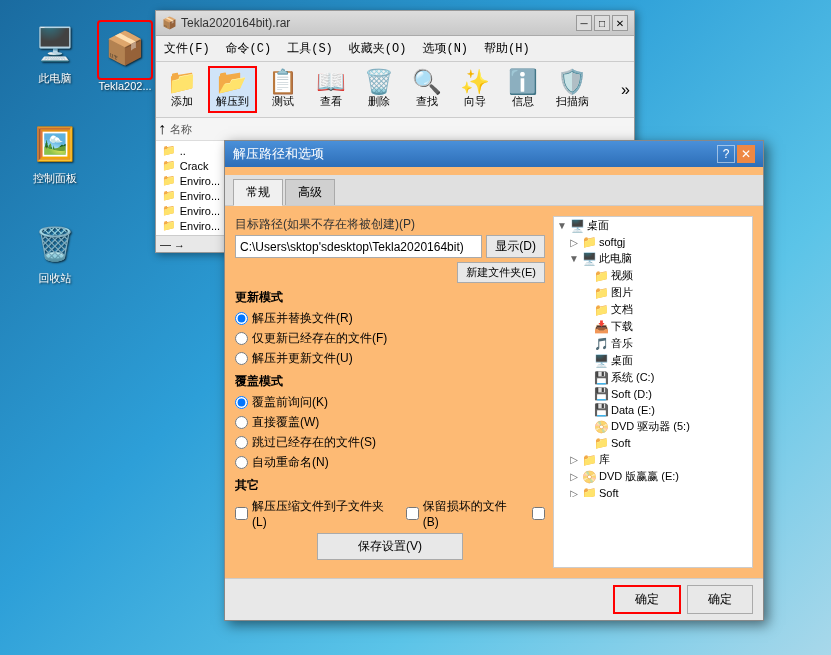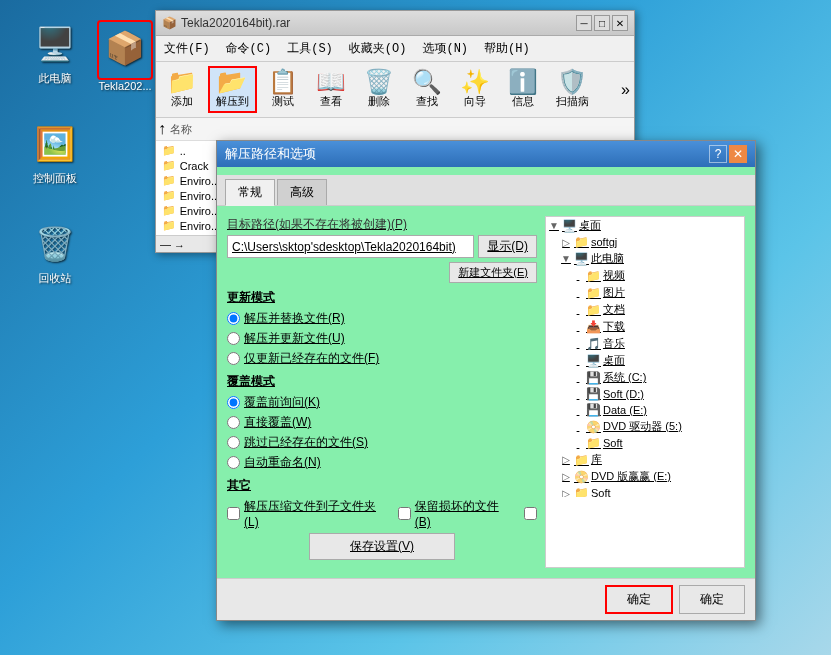--- a/index.html
+++ b/index.html
@@ -154,23 +154,23 @@
       padding: 1px 4px;
       font-size: 11px;
       cursor: pointer;
     }
     .rar-list-item .folder-icon { color: #e8a000; margin-right: 4px; }
 
     
     #extract-dialog {
       position: absolute;
       top: 140px;
-      left: 216px;
+      left: 224px;
       width: 540px;
-      background: #86efac;
+      background: #fdba74;
       border: 1px solid #888;
       box-shadow: 4px 4px 12px rgba(0,0,0,0.5);
       z-index: 10;
     }
     .dialog-titlebar {
       background: linear-gradient(to bottom, #4a90d9, #2d6eb8);
       color: white;
       padding: 4px 8px;
       display: flex;
       align-items: center;
@@ -228,21 +228,20 @@
       background: #f0f0f0;
       border-bottom: 1px solid #f0f0f0;
       margin-bottom: -1px;
     }
 
     
     .dialog-body {
       padding: 10px;
       display: flex;
       gap: 8px;
-      text-decoration: underline;
     }
     .dialog-left {
       flex: 1;
     }
     .dialog-right {
       width: 200px;
       border: 1px solid #ccc;
       background: white;
       overflow: hidden;
     }
@@ -526,25 +525,25 @@
       </div>
 
       <div class="section-label">更新模式</div>
       <div class="radio-group">
         <div class="radio-row">
           <input type="radio" name="update" checked="" style="">
           <span>解压并替换文件(R)</span>
         </div>
         <div class="radio-row">
           <input type="radio" name="update" style="">
-          <span>解压并更新文件(U)</span>
+          <span>仅更新已经存在的文件(F)</span>
         </div>
         <div class="radio-row">
           <input type="radio" name="update" style="">
-          <span>仅更新已经存在的文件(F)</span>
+          <span>解压并更新文件(U)</span>
         </div>
       </div>
 
       <div class="section-label">覆盖模式</div>
       <div class="radio-group">
         <div class="radio-row">
           <input type="radio" name="overwrite" checked="" style="">
           <span>覆盖前询问(K)</span>
         </div>
         <div class="radio-row">

